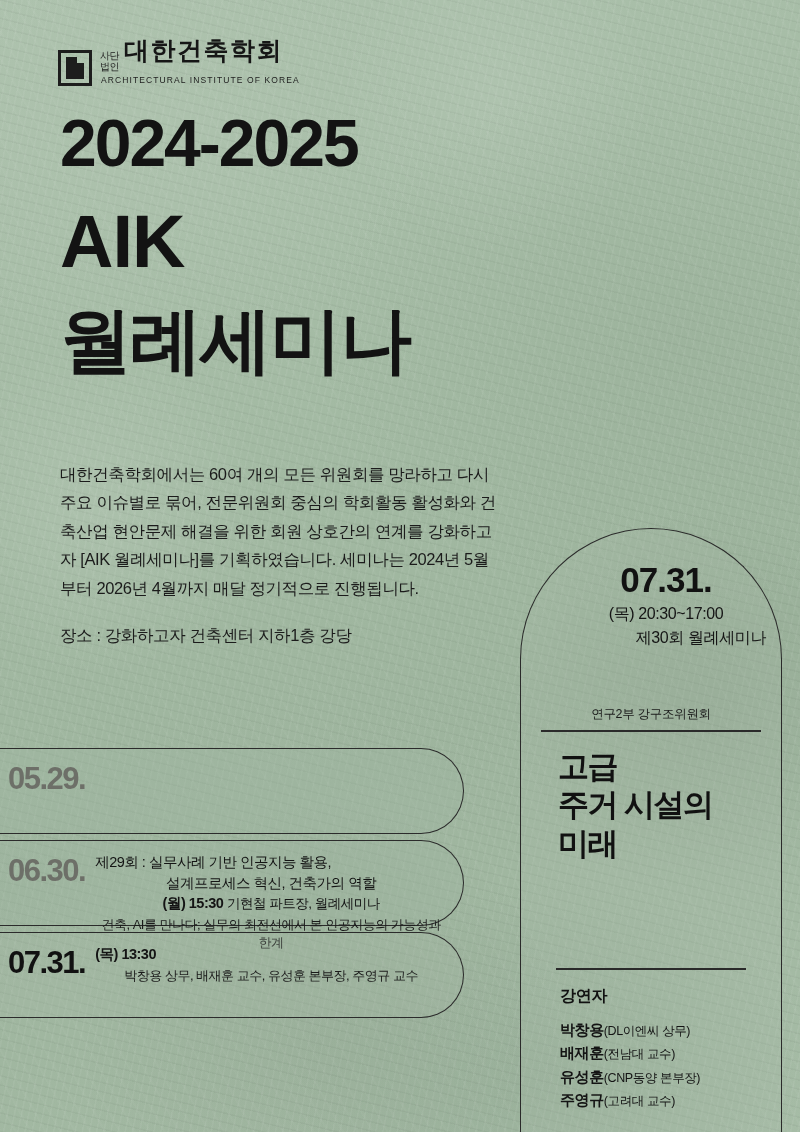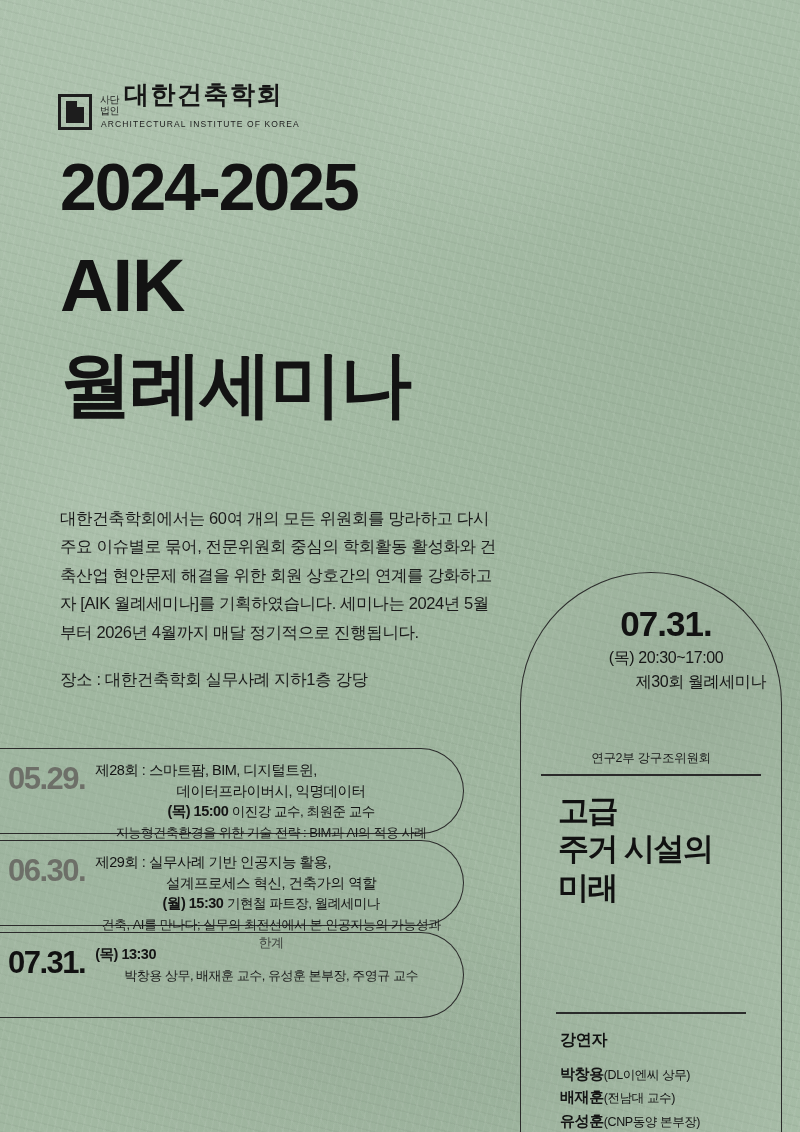--- a/index.html
+++ b/index.html
@@ -40,21 +40,21 @@
     content: "";
     position: absolute;
     inset: 0;
     background:
       radial-gradient(circle at 12% 45%, rgba(255,255,255,0.10), rgba(255,255,255,0) 18%),
       radial-gradient(circle at 62% 8%, rgba(255,255,255,0.08), rgba(255,255,255,0) 14%),
       radial-gradient(circle at 88% 62%, rgba(0,0,0,0.05), rgba(0,0,0,0) 20%),
       radial-gradient(circle at 40% 92%, rgba(0,0,0,0.045), rgba(0,0,0,0) 22%);
     pointer-events: none;
   }
-  .layer { position: absolute; z-index: 2; margin-top: 44px; }
+  .layer { position: absolute; z-index: 2; }
 
   
   .logo {
     left: 58px;
     top: 38px;
     display: flex;
     align-items: flex-end;
     gap: 8px;
   }
   .logo-mark {
@@ -319,21 +319,21 @@
     </div>
   </div>
 
   <div class="layer title-year">2024-2025</div>
   <div class="layer title-kor">월례세미나</div>
   <div class="layer title-aik">AIK</div>
 
   <div class="layer intro">
     <p>대한건축학회에서는 60여 개의 모든 위원회를 망라하고 다시 주요 이슈별로 묶어, 전문위원회 중심의 학회활동 활성화와 건축산업 현안문제 해결을 위한 회원 상호간의 연계를 강화하고자 [AIK 월례세미나]를 기획하였습니다. 세미나는 2024년 5월부터 2026년 4월까지 매달 정기적으로 진행됩니다.</p>
   </div>
-  <div class="layer venue">장소 : 대한건축학회 실무사례 지하1층 강당</div>
+  <div class="layer venue">장소 : 강화하고자 건축센터 지하1층 강당</div>
 
   <div class="layer right-panel"></div>
   <div class="layer rp-date">07.31.</div>
   <div class="layer rp-time">(목) 20:30~17:00</div>
   <div class="layer rp-round">제30회 월례세미나</div>
   <div class="layer rp-committee">연구2부 강구조위원회</div>
   <div class="layer rp-rule"></div>
   <div class="layer rp-topic">
     <div>고급</div>
     <div>주거 시설의</div>
@@ -351,29 +351,20 @@
     <div>
       <span class="sp-name">유성훈</span><span class="sp-aff">(CNP동양 본부장)</span>
     </div>
     <div>
       <span class="sp-name">주영규</span><span class="sp-aff">(고려대 교수)</span>
     </div>
   </div>
 
   <div class="sess s1">
     <div class="sess-date">05.29.</div>
-    <div class="sess-body">
-      <div class="sess-line left">제28회 : 스마트팜, BIM, 디지털트윈,</div>
-      <div class="sess-line">데이터프라이버시, 익명데이터</div>
-      <div class="sess-line">
-        <span class="sess-time">(목) 15:00</span>
-        <span class="sess-speakers">이진강 교수, 최원준 교수</span>
-      </div>
-      <div class="sess-sub">지능형건축환경을 위한 기술 전략 : BIM과 AI의 적용 사례</div>
-    </div>
   </div>
 
   <div class="sess s2">
     <div class="sess-date">06.30.</div>
     <div class="sess-body">
       <div class="sess-line left">제29회 : 실무사례 기반 인공지능 활용,</div>
       <div class="sess-line">설계프로세스 혁신, 건축가의 역할</div>
       <div class="sess-line">
         <span class="sess-time">(월) 15:30</span>
         <span class="sess-speakers">기현철 파트장, 월례세미나</span>

